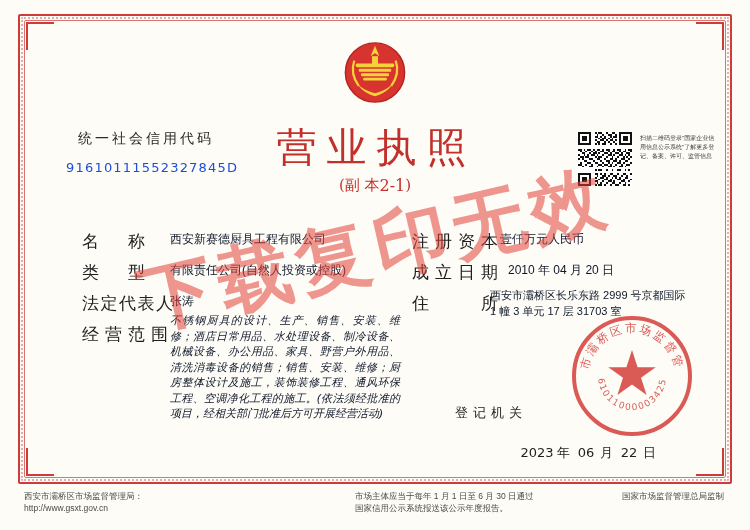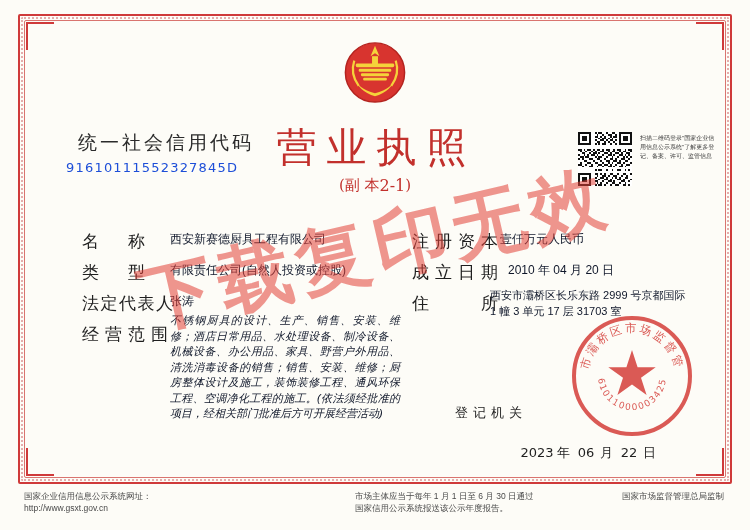--- a/index.html
+++ b/index.html
@@ -82,21 +82,21 @@
   }
   .subtitle .num {
     font-size: 16px;
     vertical-align: -1px;
   }
 
   
   .code-label {
     position: absolute;
     left: 78px; top: 130px;
-    font-size: 19px;
+    font-size: 14px;
     color: #2b2b2b;
     letter-spacing: 3px;
   }
   .code-value {
     position: absolute;
     left: 66px; top: 160px;
     font-size: 13px;
     color: #1d4ed8;
     letter-spacing: 1.2px;
     font-family: "DejaVu Sans", sans-serif;
@@ -489,21 +489,21 @@
       <text font-size="9" fill="#d2322d" font-family="'DejaVu Sans', sans-serif" letter-spacing="1.5">
         <textPath href="#sealBotArc" startOffset="50%" text-anchor="middle">61011000003425</textPath>
       </text>
     </svg>
   </div>
 
   <div class="watermark">下载复印无效</div>
 
   <div class="footer">
     <div class="footer-left">
-      <div>国家企业信用信息公示系统网址：</div>
+      <div>西安市灞桥区市场监督管理局：</div>
       <div>http://www.gsxt.gov.cn</div>
     </div>
     <div class="footer-center">
       <div>市场主体应当于每年 1 月 1 日至 6 月 30 日通过</div>
       <div>国家信用公示系统报送该公示年度报告。</div>
     </div>
     <div class="footer-right">
       <div>国家市场监督管理总局监制</div>
     </div>
   </div>

